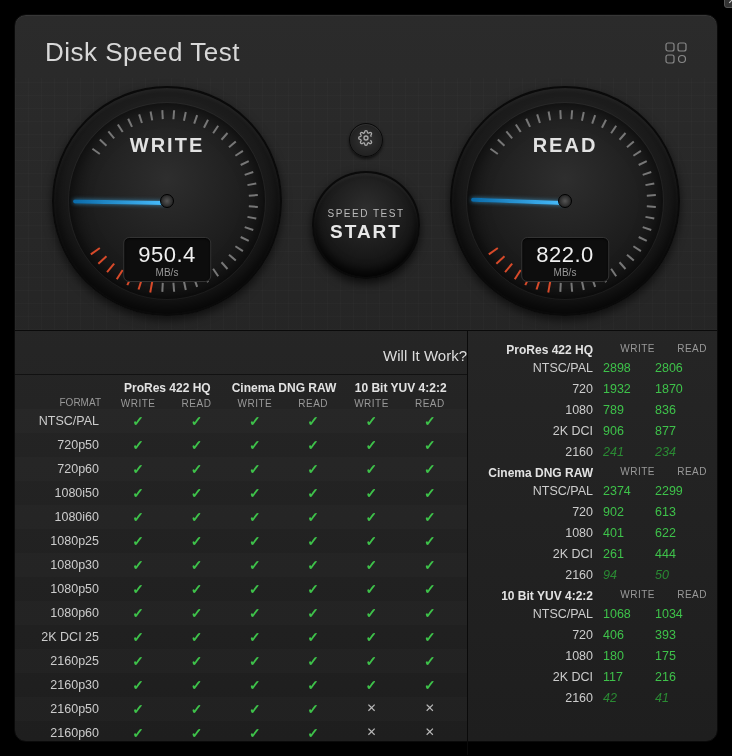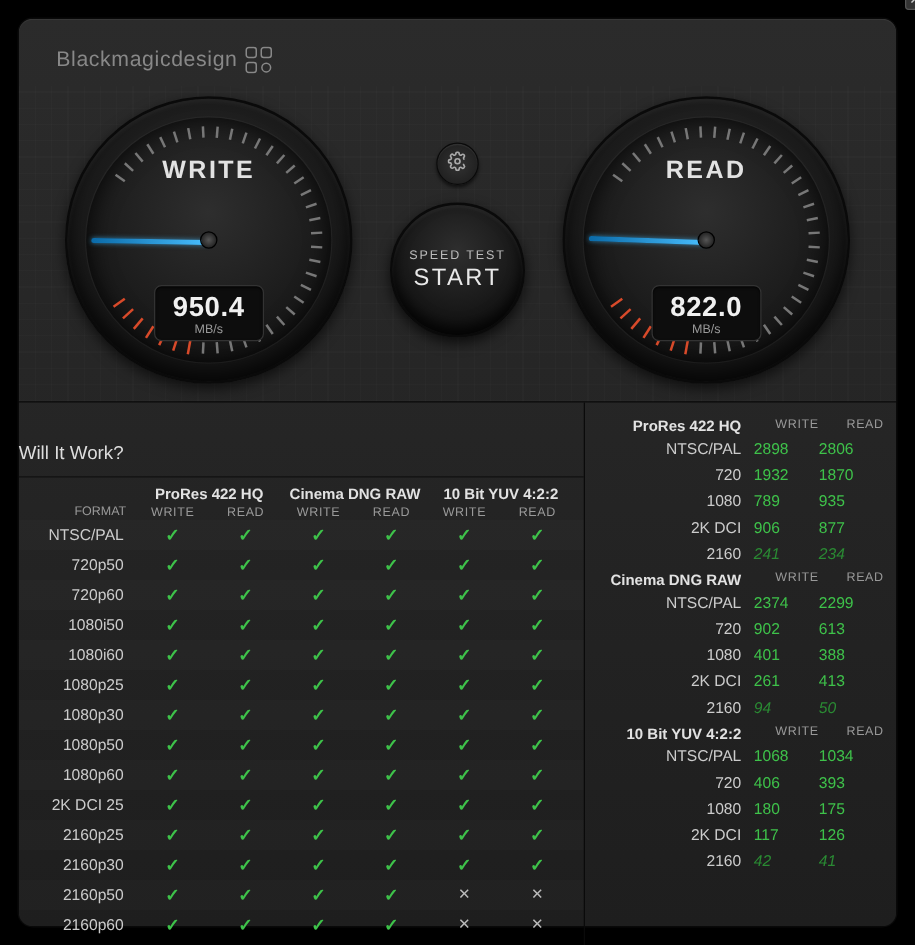--- a/index.html
+++ b/index.html
@@ -76,21 +76,21 @@
     background: radial-gradient(#555,#111); border-radius:50%;
     border:1px solid #000;
   }
   .readout {
     position: absolute; bottom: 32px; left: 50%; transform: translateX(-50%);
     background: #0d0d0d; border: 1px solid #333; border-radius: 6px;
     padding: 4px 14px 3px 14px; text-align: center;
     min-width: 86px;
     box-shadow: inset 0 1px 2px rgba(0,0,0,0.8);
   }
-  .readout-val { font-size: 22px; font-weight: 700; color: #f0f0f0; letter-spacing: 0.5px; }
+  .readout-val { font-size: 22px; font-weight: 400; color: #f0f0f0; letter-spacing: 0.5px; }
   .readout-unit { font-size: 10px; color: #999; margin-top: -1px; }
   .ticks {
     position:absolute; inset: 22px; border-radius:50%;
   }
   .ticks span {
     position:absolute; top:50%; left:50%; width:2px; height:9px; background:#777;
     transform-origin: 1px -82px;
   }
   .ticks span.red { background:#d84a2a; height: 11px; }
 
@@ -105,31 +105,30 @@
   }
   .start-btn {
     width: 108px; height: 108px; border-radius: 50%;
     background: radial-gradient(circle at 50% 35%, #2e2e2e, #111 75%);
     border: 2px solid #0a0a0a;
     box-shadow: 0 4px 10px rgba(0,0,0,0.7), inset 0 2px 3px rgba(255,255,255,0.06), inset 0 -6px 10px rgba(0,0,0,0.8);
     display:flex; flex-direction:column; align-items:center; justify-content:center;
     cursor:pointer; color:#e8e8e8;
   }
   .start-top { font-size: 10px; letter-spacing: 1.5px; color:#bbb; }
-  .start-main { font-size: 19px; font-weight: 400; letter-spacing: 2px; margin-top:2px; }
+  .start-main { font-size: 19px; font-weight: 700; letter-spacing: 2px; margin-top:2px; }
 
   .bottom { display:flex; flex:1; border-top: 1px solid #0a0a0a; }
   .panel { padding: 10px 0 10px 0; }
   .panel.left { flex: 0 0 453px; border-right: 1px solid #0a0a0a; }
   .panel.right { flex: 1; }
   .panel-title {
-    text-align:left; font-size: 15px; font-weight: 500; color:#ddd;
+    text-align:right; font-size: 15px; font-weight: 500; color:#ddd;
     padding: 6px 0 10px 0; border-bottom: 1px solid #111;
     margin-bottom: 6px;
-    margin-top: 16px;
   }
 
   .wiw-table { width: 100%; font-size: 12px; }
   .wiw-head { display:flex; padding: 0 8px; }
   .wiw-head .fmt { width: 86px; font-size:10px; color:#999; text-align:right; padding-right:8px; padding-top:16px;}
   .wiw-head .grp { flex:1; text-align:center; }
   .wiw-head .grp-title { font-size:12px; font-weight:600; color:#e2e2e2; padding-bottom:3px; }
   .wiw-head .sub { display:flex; }
   .wiw-head .sub span { flex:1; font-size:10px; color:#999; letter-spacing:0.5px; }
   .wiw-row { display:flex; align-items:center; padding: 0 8px; height: 24px; }
@@ -150,22 +149,22 @@
   .hf-row .val.dim { color:#2a8a33;font-style:italic; }
 </style>
 </head>
 <body>
 
 <div class="close-btn">✕</div>
 
 <div class="window">
 
   <div class="header">
+    <div class="title">Disk Speed Test</div>
     <div class="brand">
-      <span>Blackmagicdesign</span>
       <span class="brand-icon">
         <svg width="22" height="22" viewBox="0 0 22 22">
             <rect x="1" y="1" width="8" height="8" rx="2" fill="none" stroke="#888" stroke-width="1.2"></rect>
             <rect x="13" y="1" width="8" height="8" rx="2" fill="none" stroke="#888" stroke-width="1.2"></rect>
             <rect x="1" y="13" width="8" height="8" rx="2" fill="none" stroke="#888" stroke-width="1.2"></rect>
             <circle cx="17" cy="17" r="3.5" fill="none" stroke="#888" stroke-width="1.2"></circle>
           </svg>
       </span>
     </div>
   </div>
@@ -497,21 +496,21 @@
       <div class="val ">2806</div>
             </div>
             <div class="hf-row">
               <div class="name">720</div>
       <div class="val ">1932</div>
       <div class="val ">1870</div>
             </div>
             <div class="hf-row">
               <div class="name">1080</div>
       <div class="val ">789</div>
-      <div class="val ">935</div>
+      <div class="val ">836</div>
             </div>
             <div class="hf-row">
               <div class="name">2K DCI</div>
       <div class="val ">906</div>
       <div class="val ">877</div>
             </div>
             <div class="hf-row">
               <div class="name">2160</div>
       <div class="val dim">241</div>
       <div class="val dim">234</div>
@@ -529,26 +528,26 @@
       <div class="val ">2299</div>
             </div>
             <div class="hf-row">
               <div class="name">720</div>
       <div class="val ">902</div>
       <div class="val ">613</div>
             </div>
             <div class="hf-row">
               <div class="name">1080</div>
       <div class="val ">401</div>
-      <div class="val ">388</div>
+      <div class="val ">622</div>
             </div>
             <div class="hf-row">
               <div class="name">2K DCI</div>
       <div class="val ">261</div>
-      <div class="val ">413</div>
+      <div class="val ">444</div>
             </div>
             <div class="hf-row">
               <div class="name">2160</div>
       <div class="val dim">94</div>
       <div class="val dim">50</div>
             </div>
           </div>
           <div class="hf-group">
             <div class="hf-group-title">
               <div class="name">10 Bit YUV 4:2:2</div>
@@ -566,21 +565,21 @@
       <div class="val ">393</div>
             </div>
             <div class="hf-row">
               <div class="name">1080</div>
       <div class="val ">180</div>
       <div class="val ">175</div>
             </div>
             <div class="hf-row">
               <div class="name">2K DCI</div>
       <div class="val ">117</div>
-      <div class="val ">126</div>
+      <div class="val ">216</div>
             </div>
             <div class="hf-row">
               <div class="name">2160</div>
       <div class="val dim">42</div>
       <div class="val dim">41</div>
             </div>
           </div>
         </div>
     </div>
   </div>

